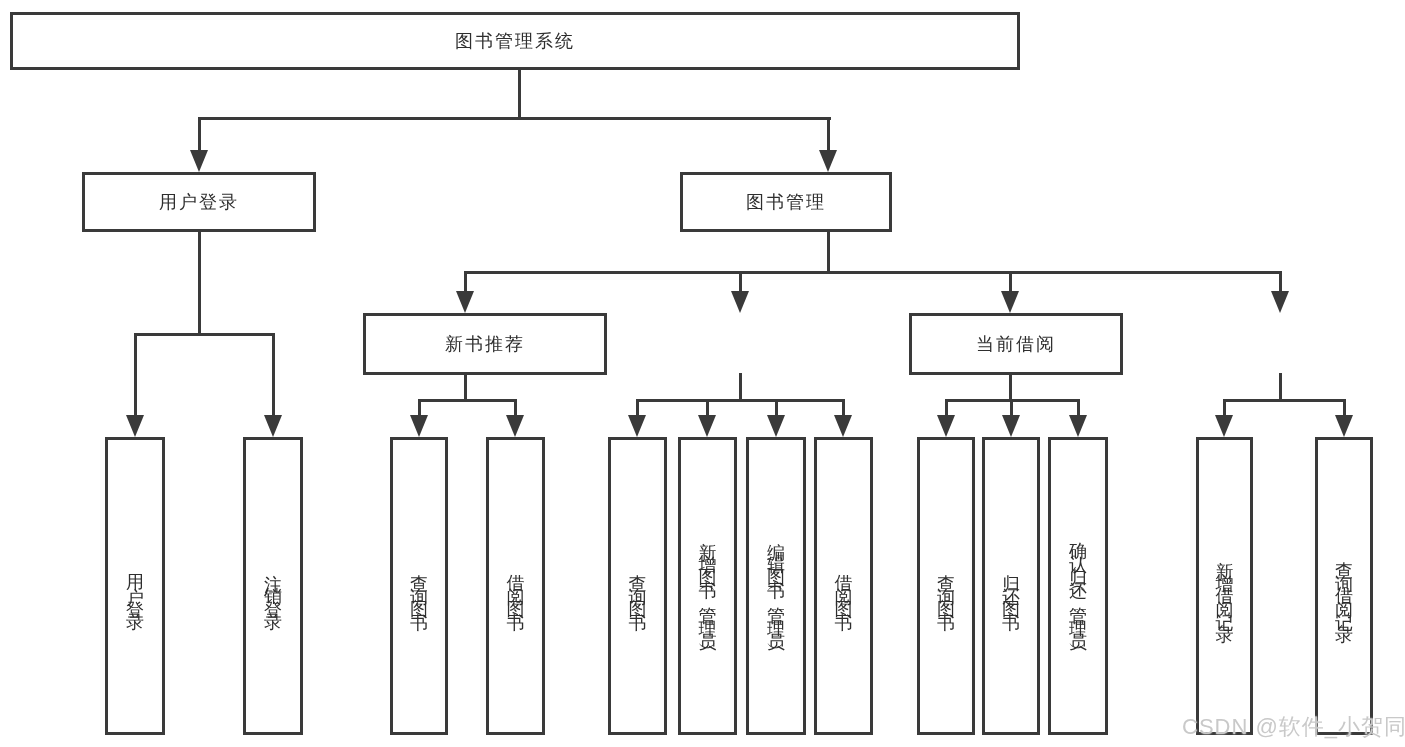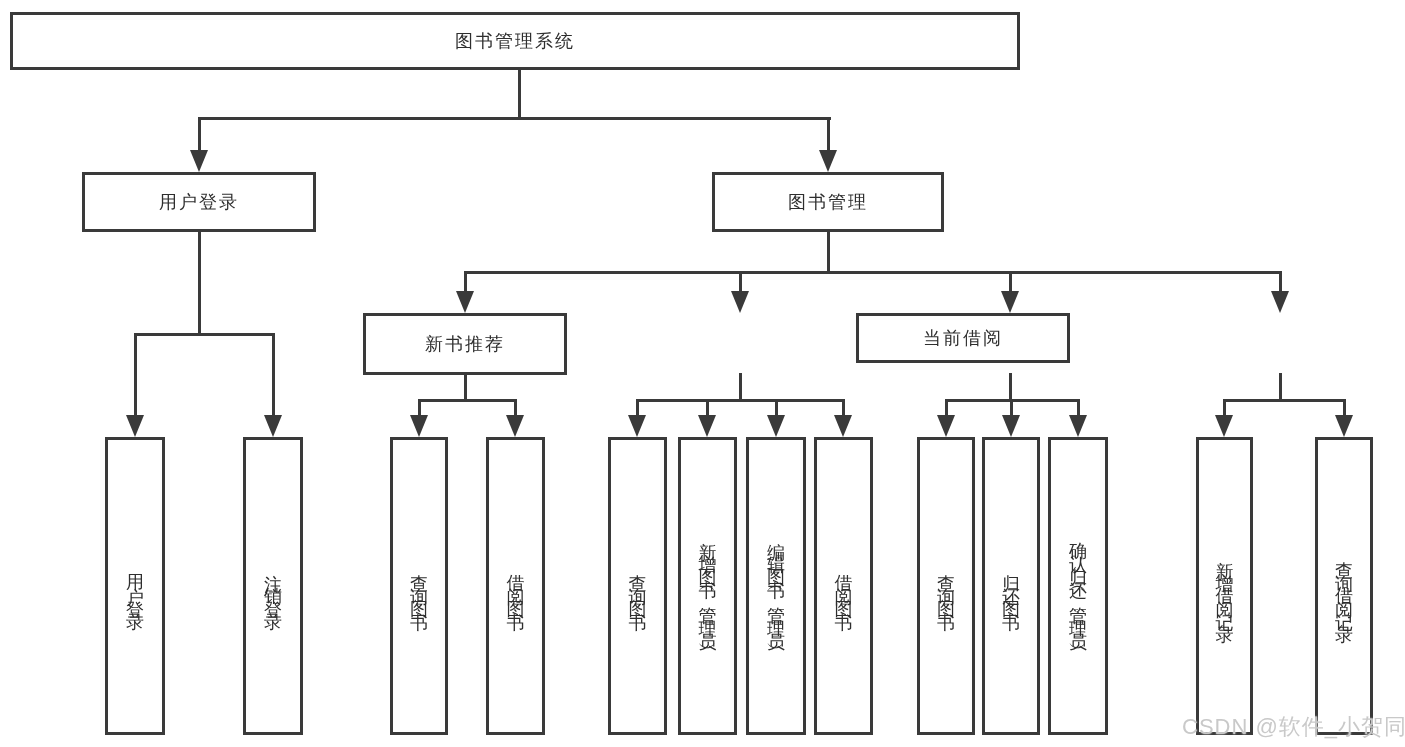--- a/index.html
+++ b/index.html
@@ -39,24 +39,24 @@
   }
 </style>
 </head>
 <body>
 
 <div class="canvas">
 
   <div class="box" style="left:10px;top:12px;width:1010px;height:58px">图书管理系统</div>
 
   <div class="box" style="left:82px;top:172px;width:234px;height:60px">用户登录</div>
-  <div class="box" style="left:712px;top:172px;width:232px;height:60px">图书管理</div>
+  <div class="box" style="left:680px;top:172px;width:212px;height:60px">图书管理</div>
 
-  <div class="box" style="left:363px;top:313px;width:204px;height:62px">新书推荐</div>
-  <div class="box" style="left:856px;top:313px;width:214px;height:50px">当前借阅</div>
+  <div class="box" style="left:363px;top:313px;width:244px;height:62px">新书推荐</div>
+  <div class="box" style="left:909px;top:313px;width:214px;height:62px">当前借阅</div>
 
   <div class="box vbox" style="left:105px;top:437px;width:60px;height:298px">用户登录</div>
   <div class="box vbox" style="left:243px;top:437px;width:60px;height:298px">注销登录</div>
 
   <div class="box vbox" style="left:390px;top:437px;width:58px;height:298px">查询图书</div>
   <div class="box vbox" style="left:486px;top:437px;width:59px;height:298px">借阅图书</div>
 
   <div class="box vbox" style="left:608px;top:437px;width:59px;height:298px">查询图书</div>
   <div class="box vbox" style="left:678px;top:437px;width:59px;height:298px">新增图书（管理员）</div>
   <div class="box vbox" style="left:746px;top:437px;width:60px;height:298px">编辑图书（管理员）</div>

